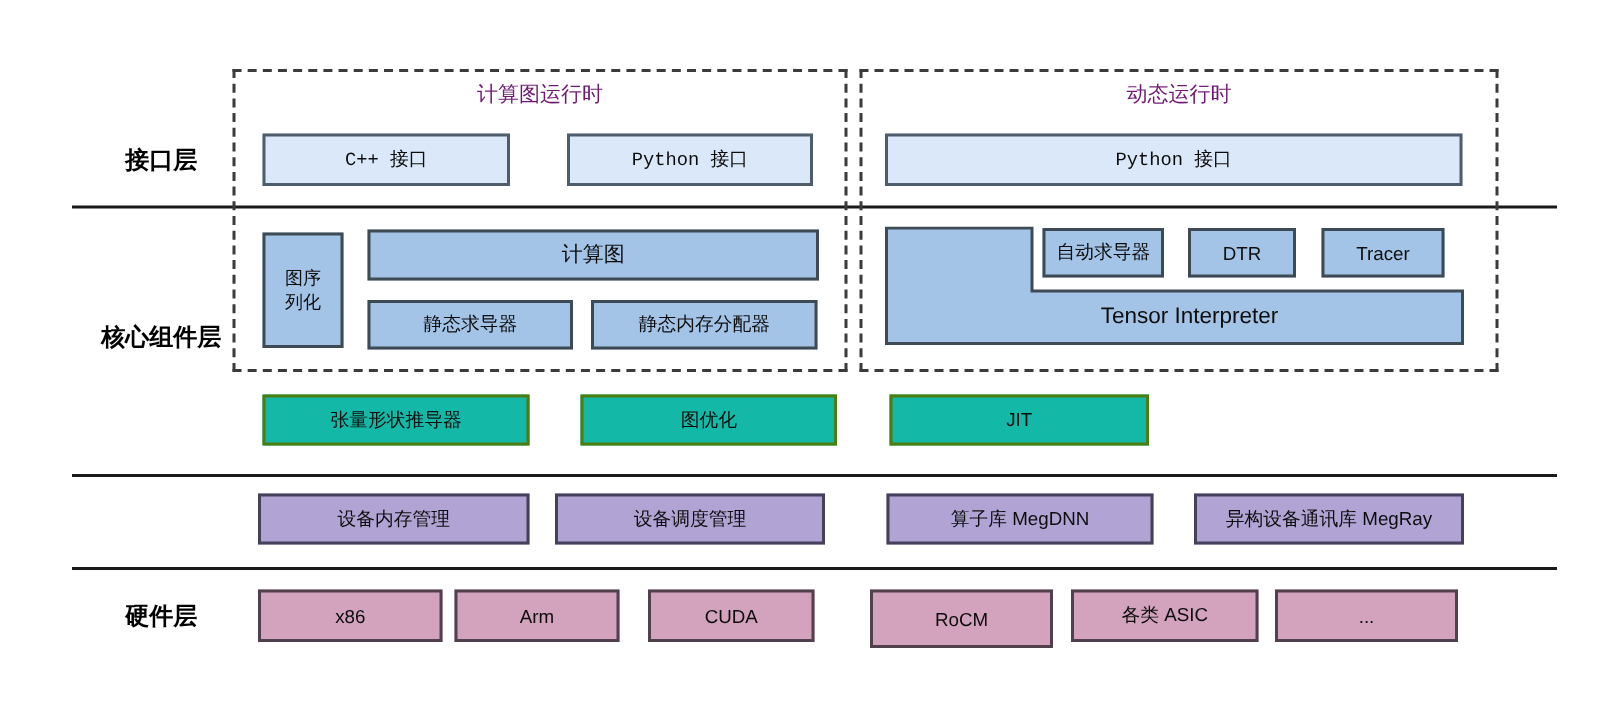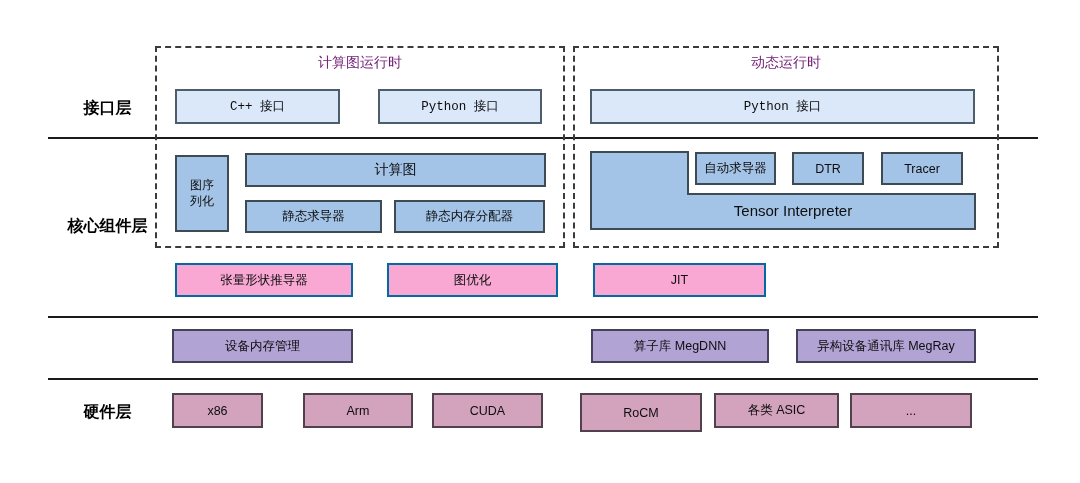--- a/index.html
+++ b/index.html
@@ -16,21 +16,21 @@
   .group-title{
     position:absolute;top:6px;left:0;width:100%;text-align:center;
     font-size:14px;color:#701a75;
   }
   .box{
     position:absolute;display:flex;align-items:center;justify-content:center;
     text-align:center;font-size:12.5px;color:#0d0d0d;box-sizing:border-box;
   }
   .b-light{background:#dae8fa;border:2px solid #4e5d6b;font-family:Liberation Mono, monospace;}
   .b-mid{background:#a3c4e7;border:2px solid #3e4a54;}
-  .b-dark{background:#f9a8d4;border:2px solid #0369a1;}
+  .b-dark{background:#14b8a6;border:2px solid #4d7c0f;}
   .b-purple{background:#b1a4d5;border:2px solid #46415a;}
   .b-pink{background:#d3a2bd;border:2px solid #51414c;}
   .fs14{font-size:14px;}
   .prewrap{white-space:pre-line;line-height:1.3;font-size:12px;}
   .lshape-svg{position:absolute;left:590px;top:151px;width:386px;height:79px;}
   .lshape-label{
     position:absolute;left:591px;top:193px;width:382px;height:35px;line-height:35px;
     text-align:center;font-size:15px;color:#0d0d0d;margin-left:11px;
   }
 </style>
@@ -70,23 +70,24 @@
   <div class="lshape-label">Tensor Interpreter</div>
   <div class="box b-mid" style="left:695px;top:152px;width:81px;height:33px">自动求导器</div>
   <div class="box b-mid" style="left:792px;top:152px;width:72px;height:33px">DTR</div>
   <div class="box b-mid" style="left:881px;top:152px;width:82px;height:33px">Tracer</div>
 
   <div class="box b-dark" style="left:175px;top:263px;width:178px;height:34px">张量形状推导器</div>
   <div class="box b-dark" style="left:387px;top:263px;width:171px;height:34px">图优化</div>
   <div class="box b-dark" style="left:593px;top:263px;width:173px;height:34px">JIT</div>
 
   <div class="box b-purple" style="left:172px;top:329px;width:181px;height:34px">设备内存管理</div>
+  <div class="box b-purple" style="left:370px;top:329px;width:180px;height:34px">设备调度管理</div>
   <div class="box b-purple" style="left:591px;top:329px;width:178px;height:34px">算子库 MegDNN</div>
   <div class="box b-purple" style="left:796px;top:329px;width:180px;height:34px">异构设备通讯库 MegRay</div>
 
-  <div class="box b-pink" style="left:172px;top:393px;width:91px;height:35px">x86</div>
+  <div class="box b-pink" style="left:172px;top:393px;width:123px;height:35px">x86</div>
   <div class="box b-pink" style="left:303px;top:393px;width:110px;height:35px">Arm</div>
   <div class="box b-pink" style="left:432px;top:393px;width:111px;height:35px">CUDA</div>
   <div class="box b-pink" style="left:580px;top:393px;width:122px;height:39px">RoCM</div>
   <div class="box b-pink" style="left:714px;top:393px;width:125px;height:35px">各类 ASIC</div>
   <div class="box b-pink" style="left:850px;top:393px;width:122px;height:35px">...</div>
 
 </div>
 
 </body></html>

